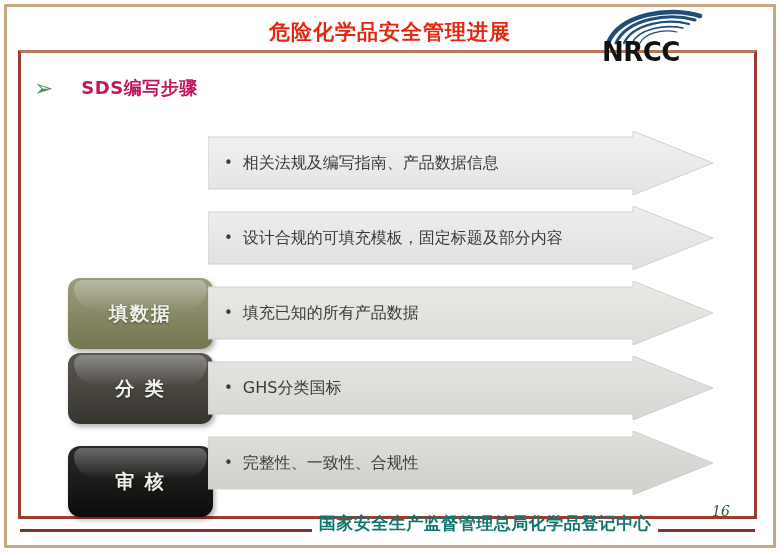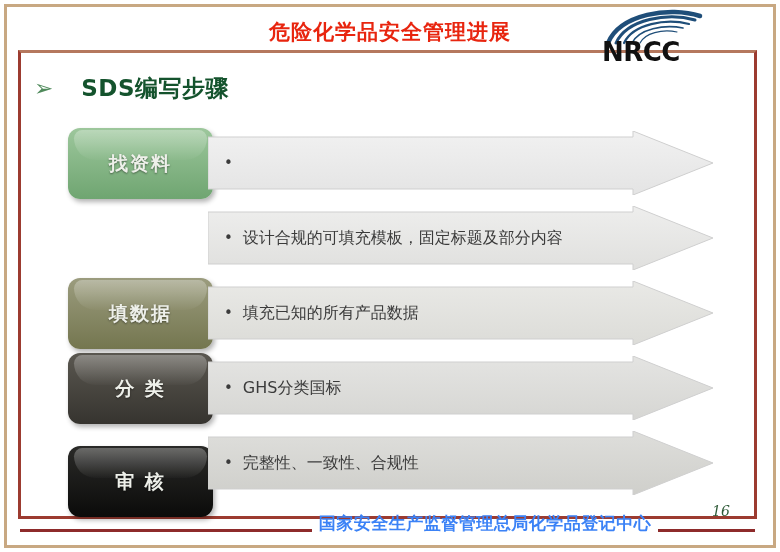--- a/index.html
+++ b/index.html
@@ -118,23 +118,23 @@
     align-items: center;
   }
   .heading-bullet {
     font-size: 23px;
     color: #4f8a5b;
     line-height: 1;
     margin-right: 28px;
     font-family: "DejaVu Sans", sans-serif;
   }
   .heading-text {
-    font-size: 23px;
+    font-size: 18px;
     font-weight: bold;
-    color: #14532d;
+    color: #be185d;
     letter-spacing: 0.5px;
     white-space: nowrap;
   }
 
   
   .rows {
     position: absolute;
     left: 0;
     top: 0;
     width: 780px;
@@ -239,21 +239,21 @@
     background: #8e2b2b;
   }
   .footer-text {
     position: absolute;
     left: 292px;
     top: 0px;
     width: 350px;
     text-align: center;
     font-size: 17px;
     font-weight: bold;
-    color: #3b82f6;
+    color: #0f766e;
     letter-spacing: 0.5px;
     white-space: nowrap;
   }
   .page-number {
     position: absolute;
     left: 712px;
     top: 503px;
     font-size: 14px;
     color: #2f5b38;
     font-family: "DejaVu Serif", "Liberation Serif", serif;
@@ -290,35 +290,33 @@
     </svg>
   </div>
 
   <div class="heading-row">
     <span class="heading-bullet">➢</span>
     <span class="heading-text">SDS编写步骤</span>
   </div>
 
   <div class="rows" id="rows">
       <div class="row" style="top: 128px;">
-        <div class="chip" style="background: linear-gradient(rgb(157, 199, 156), rgb(111, 165, 113));">
-          <span class="chip-label">找资料</span>
-        </div>
         <div class="arrow">
           <svg viewBox="0 0 505 64" preserveAspectRatio="none">
             <defs>
               <linearGradient id="ag0" x1="0" y1="0" x2="0" y2="1">
                 <stop offset="0%" stop-color="#f1f1f1"></stop>
                 <stop offset="100%" stop-color="#e4e4e4"></stop>
               </linearGradient>
             </defs>
             <polygon points="0,6 425,6 425,0 505,32 425,64 425,58 0,58" fill="url(#ag0)" stroke="#cfcfcf" stroke-width="1"></polygon>
           </svg>
           <div class="arrow-text">
             <span class="arrow-bullet">•</span>
+            <span>相关法规及编写指南、产品数据信息</span>
           </div>
         </div>
       </div>
       <div class="row" style="top: 203px;">
         <div class="arrow">
           <svg viewBox="0 0 505 64" preserveAspectRatio="none">
             <defs>
               <linearGradient id="ag1" x1="0" y1="0" x2="0" y2="1">
                 <stop offset="0%" stop-color="#eeeeed"></stop>
                 <stop offset="100%" stop-color="#e0e0de"></stop>

